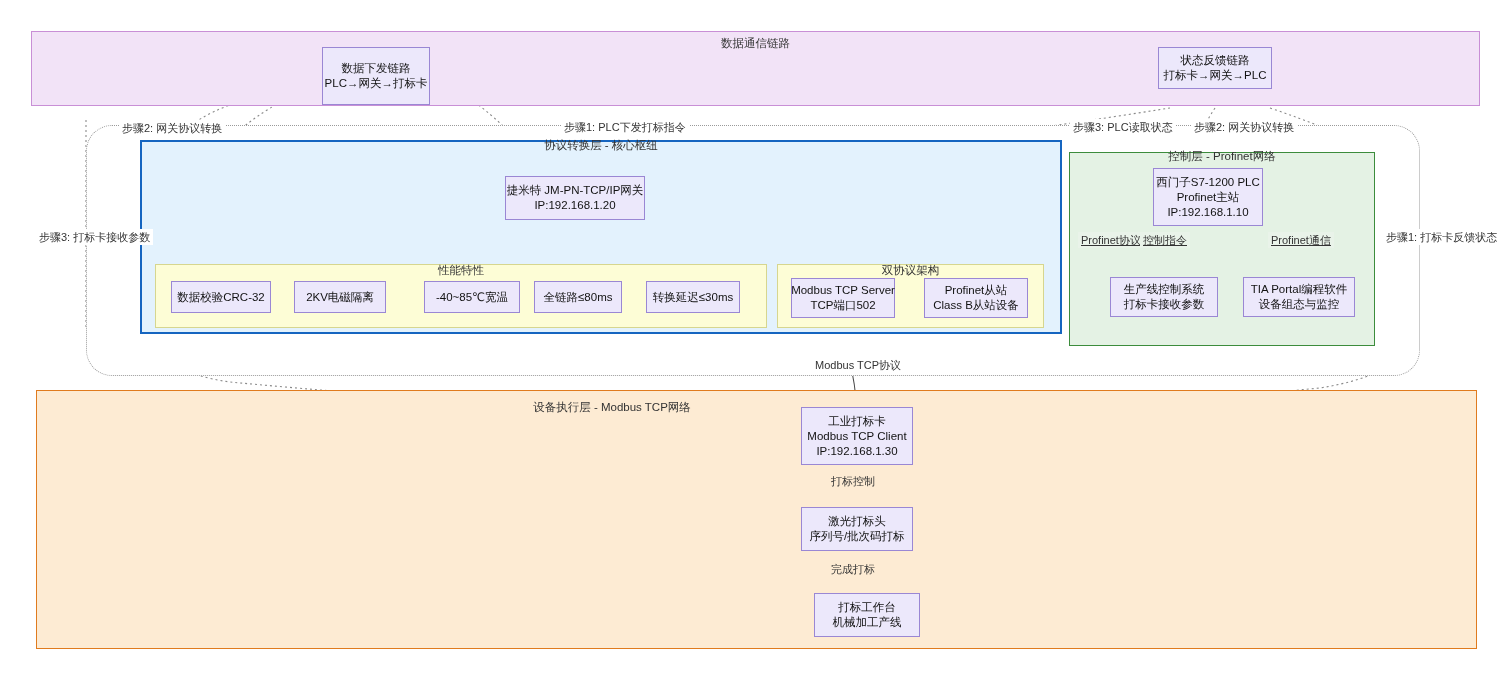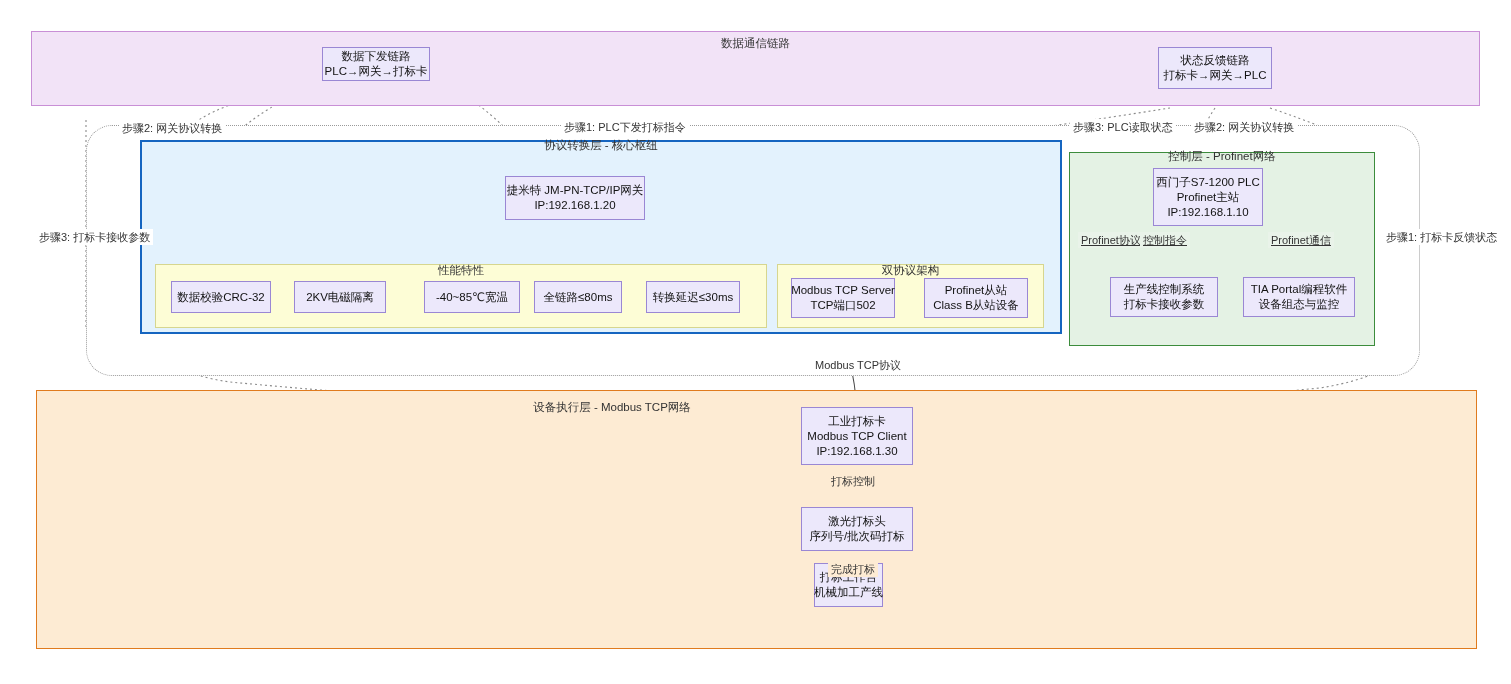--- a/index.html
+++ b/index.html
@@ -152,21 +152,21 @@
       <span>双协议架构</span>
     </div>
   </div>
 
   <div class="cluster" id="c-dev">
     <div class="ctitle">
       <span>设备执行层 - Modbus TCP网络</span>
     </div>
   </div>
 
-  <div class="node" style="left:322px;top:47px;width:108px;height:34px;">
+  <div class="node" style="left:322px;top:47px;width:108px;height:58px;">
     <span class="ln">数据下发链路</span>
     <span class="ln">PLC→网关→打标卡</span>
   </div>
 
   <div class="node" style="left:1158px;top:47px;width:114px;height:42px;">
     <span class="ln">状态反馈链路</span>
     <span class="ln">打标卡→网关→PLC</span>
   </div>
 
   <div class="node" style="left:505px;top:176px;width:140px;height:44px;">
@@ -224,21 +224,21 @@
     <span class="ln">工业打标卡</span>
     <span class="ln">Modbus TCP Client</span>
     <span class="ln">IP:192.168.1.30</span>
   </div>
 
   <div class="node" style="left:801px;top:507px;width:112px;height:44px;">
     <span class="ln">激光打标头</span>
     <span class="ln">序列号/批次码打标</span>
   </div>
 
-  <div class="node" style="left:814px;top:563px;width:69px;height:44px;">
+  <div class="node" style="left:814px;top:593px;width:106px;height:44px;">
     <span class="ln">打标工作台</span>
     <span class="ln">机械加工产线</span>
   </div>
 
   <div class="elabel onwhite" style="left:119px;top:120px;">步骤2: 网关协议转换</div>
 
   <div class="elabel onwhite" style="left:561px;top:119px;">步骤1: PLC下发打标指令</div>
 
   <div class="elabel onwhite" style="left:1070px;top:119px;">步骤3: PLC读取状态</div>
 

